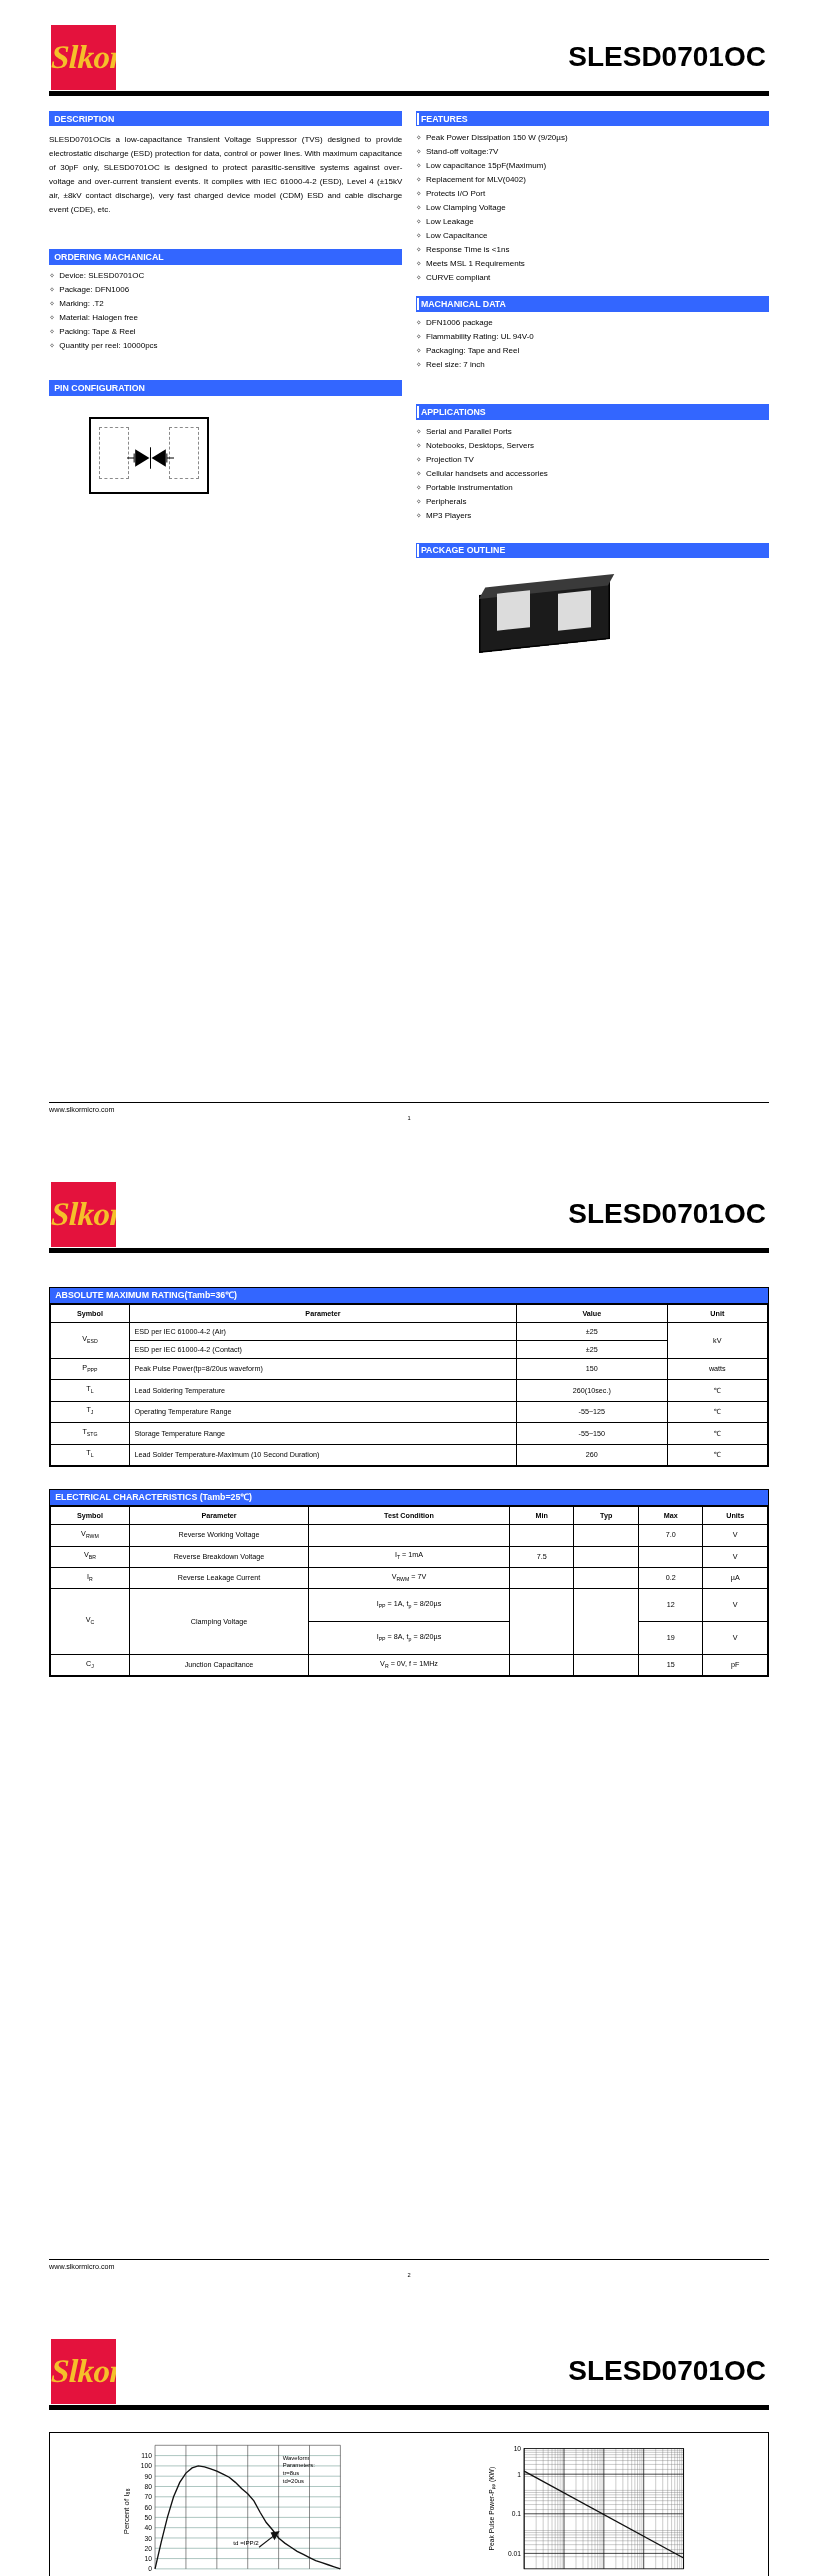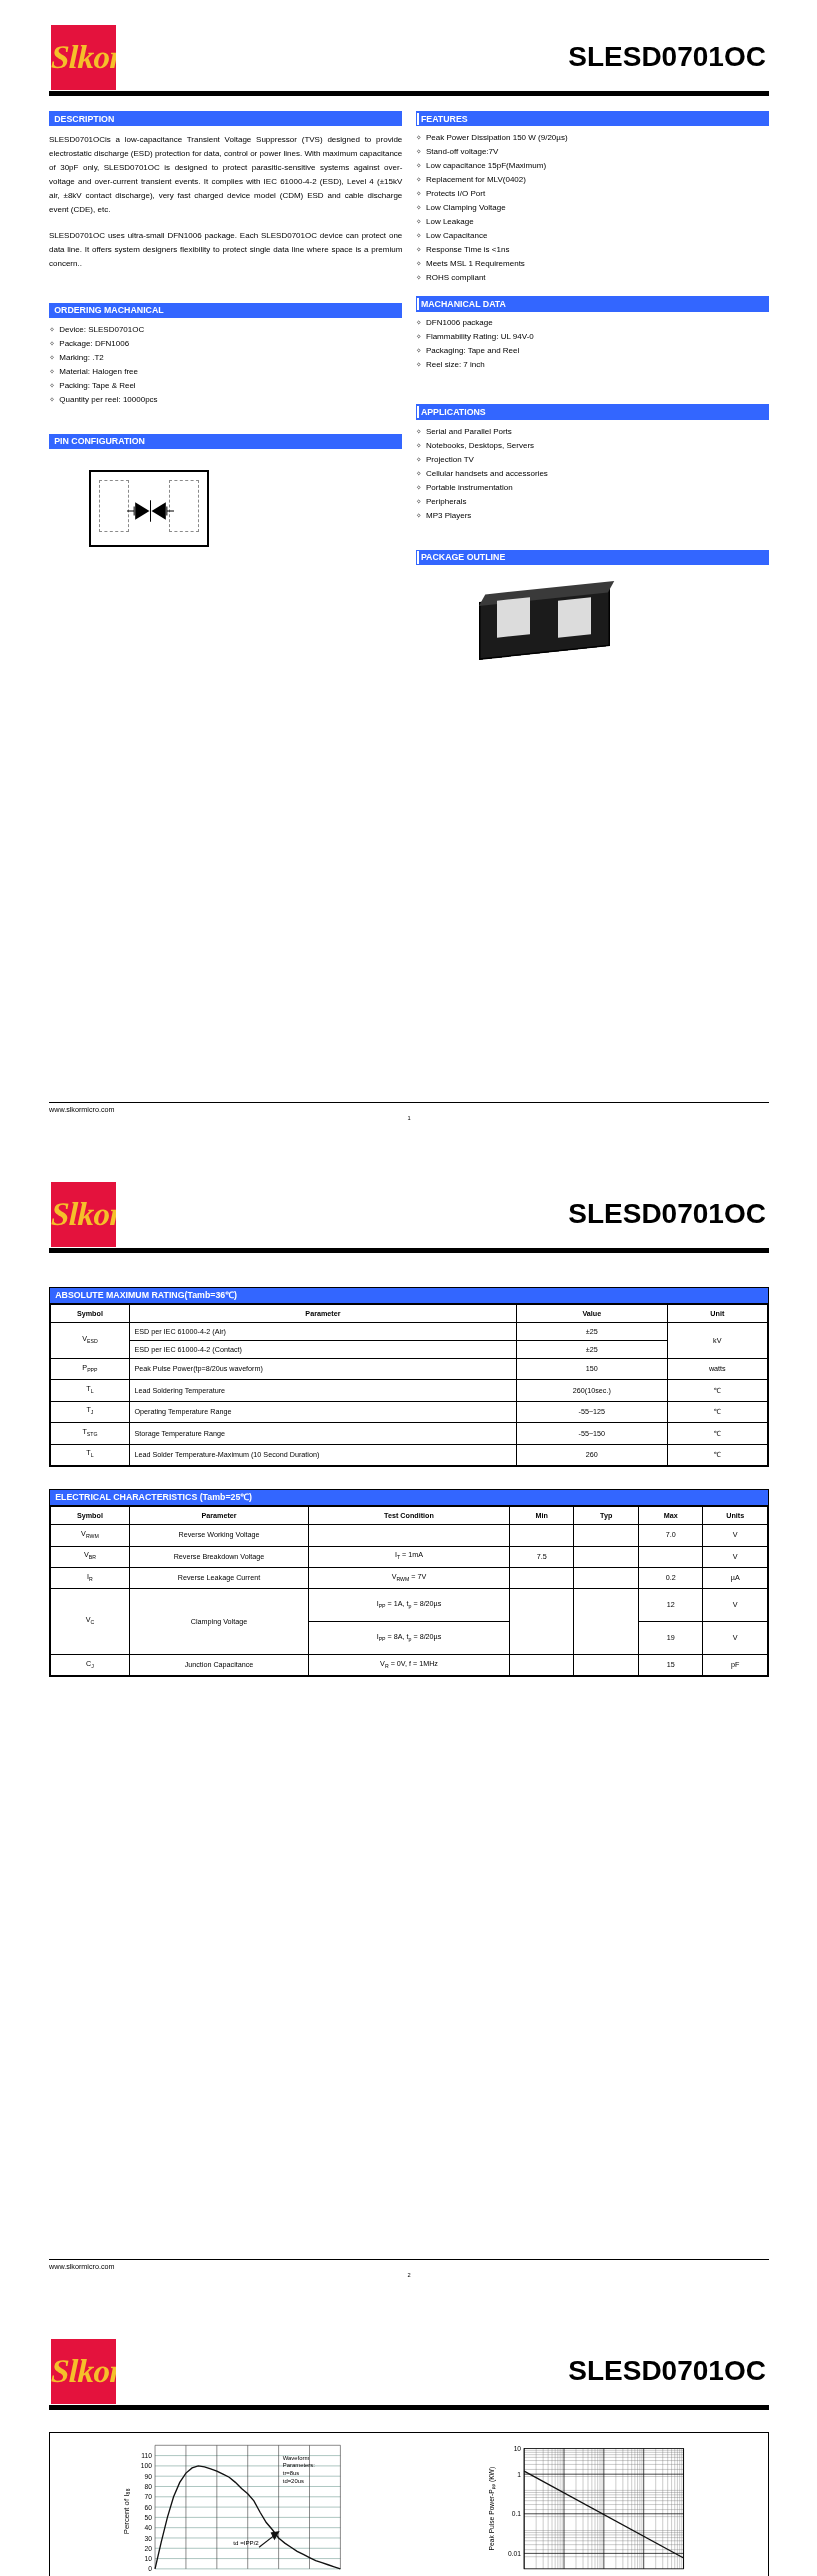--- a/index.html
+++ b/index.html
@@ -198,21 +198,20 @@
     <div class="part-title">SLESD0701OC</div>
     <div class="hdr-rule"></div>
   </div>
 
   <div class="cols">
 
     <div class="col">
       <div class="bar">DESCRIPTION</div>
       <div class="body-text">
         <p>SLESD0701OCis a low-capacitance Transient Voltage Suppressor (TVS) designed to provide electrostatic discharge (ESD) protection for data, control or power lines. With maximum capacitance of 30pF only, SLESD0701OC is designed to protect parasitic-sensitive systems against over-voltage and over-current transient events. It complies with IEC 61000-4-2 (ESD), Level 4 (±15kV air, ±8kV contact discharge), very fast charged device model (CDM) ESD and cable discharge event (CDE), etc.</p>
-        <p>SLESD0701OC uses ultra-small DFN1006 package. Each SLESD0701OC device can protect one data line. It offers system designers flexibility to protect single data line where space is a premium concern..</p>
       </div>
 
       <div class="gap-md"></div>
       <div class="bar">ORDERING MACHANICAL</div>
       <ul class="feat" id="ordering-list">
           <li><span class="dia">✧</span><span>Device: SLESD0701OC</span></li>
           <li><span class="dia">✧</span><span>Package: DFN1006</span></li>
           <li><span class="dia">✧</span><span>Marking:  .T2</span></li>
           <li><span class="dia">✧</span><span>Material: Halogen free</span></li>
           <li><span class="dia">✧</span><span>Packing: Tape &amp; Reel</span></li>
@@ -243,21 +242,21 @@
           <li><span class="dia">✧</span><span>Peak Power Dissipation 150 W (9/20µs)</span></li>
           <li><span class="dia">✧</span><span>Stand-off voltage:7V</span></li>
           <li><span class="dia">✧</span><span>Low capacitance 15pF(Maximum)</span></li>
           <li><span class="dia">✧</span><span>Replacement for MLV(0402)</span></li>
           <li><span class="dia">✧</span><span>Protects I/O Port</span></li>
           <li><span class="dia">✧</span><span>Low Clamping Voltage</span></li>
           <li><span class="dia">✧</span><span>Low Leakage</span></li>
           <li><span class="dia">✧</span><span>Low Capacitance</span></li>
           <li><span class="dia">✧</span><span>Response Time is &lt;1ns</span></li>
           <li><span class="dia">✧</span><span>Meets MSL 1 Requirements</span></li>
-          <li><span class="dia">✧</span><span>ROHS compliant</span></li>
+          <li><span class="dia">✧</span><span>CURVE compliant</span></li>
         </ul>
 
       <div class="gap-sm"></div>
       <div class="bar tick">MACHANICAL DATA</div>
       <ul class="feat" id="mechanical-list">
           <li><span class="dia">✧</span><span>DFN1006 package</span></li>
           <li><span class="dia">✧</span><span>Flammability Rating: UL 94V-0</span></li>
           <li><span class="dia">✧</span><span>Packaging: Tape and Reel</span></li>
           <li><span class="dia">✧</span><span>Reel size: 7 inch</span></li>
         </ul>
@@ -267,21 +266,21 @@
       <ul class="feat" id="applications-list">
           <li><span class="dia">✧</span><span>Serial and Parallel Ports</span></li>
           <li><span class="dia">✧</span><span>Notebooks, Desktops, Servers</span></li>
           <li><span class="dia">✧</span><span>Projection TV</span></li>
           <li><span class="dia">✧</span><span>Cellular handsets and accessories</span></li>
           <li><span class="dia">✧</span><span>Portable instrumentation</span></li>
           <li><span class="dia">✧</span><span>Peripherals</span></li>
           <li><span class="dia">✧</span><span>MP3 Players</span></li>
         </ul>
 
-      <div class="bar tick" style="margin-top:27px">PACKAGE OUTLINE</div>
+      <div class="bar tick" style="margin-top:20px">PACKAGE OUTLINE</div>
       <div class="pkg-photo">
         <div class="pkg-body"></div>
         <div class="pkg-top"></div>
         <div class="pkg-pad a"></div>
         <div class="pkg-pad b"></div>
       </div>
     </div>
   </div>
 
   <div class="footer">

